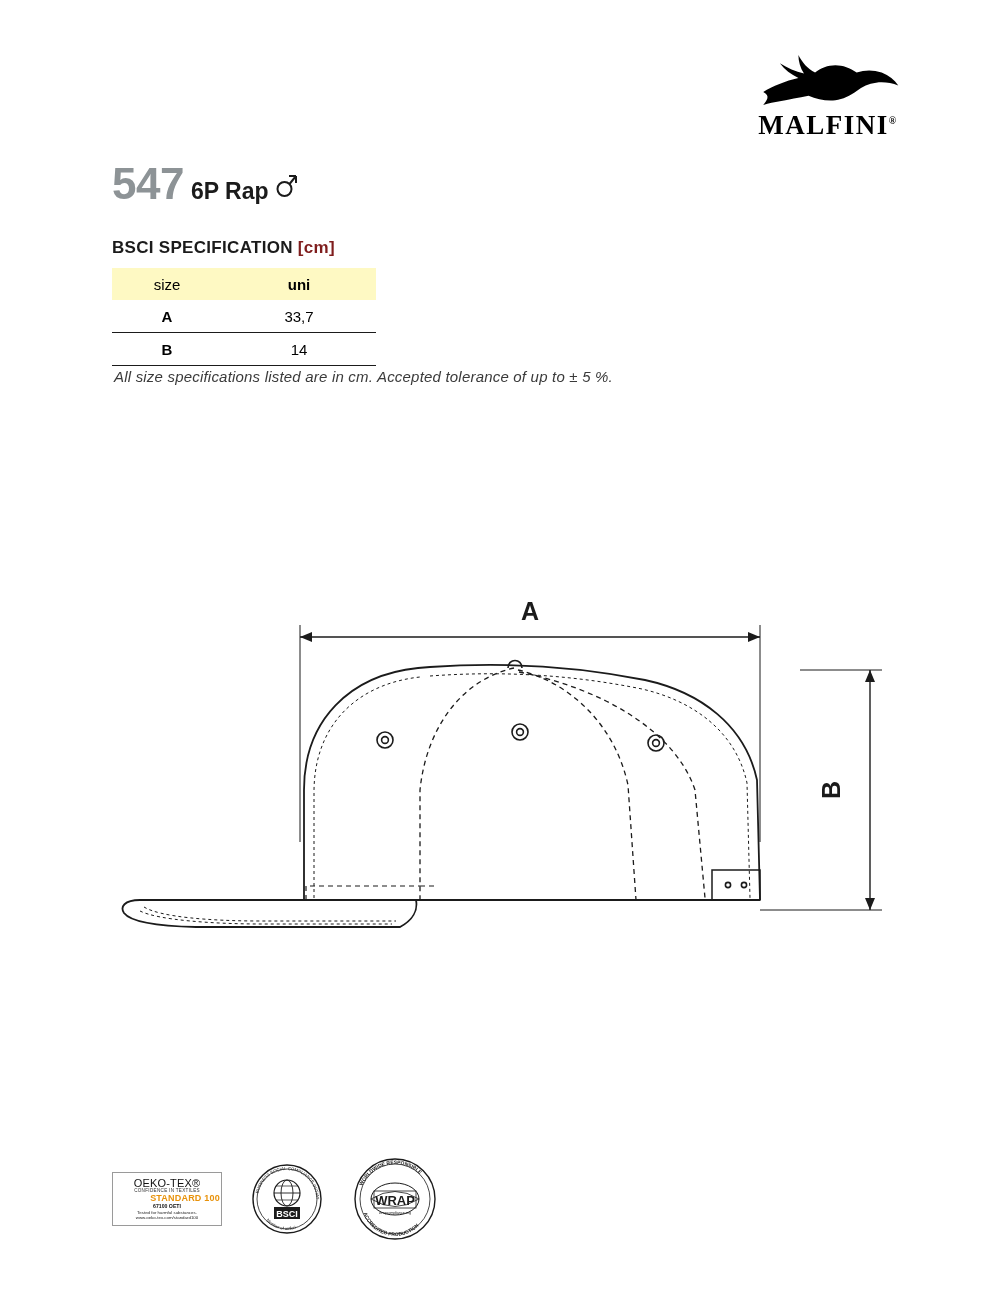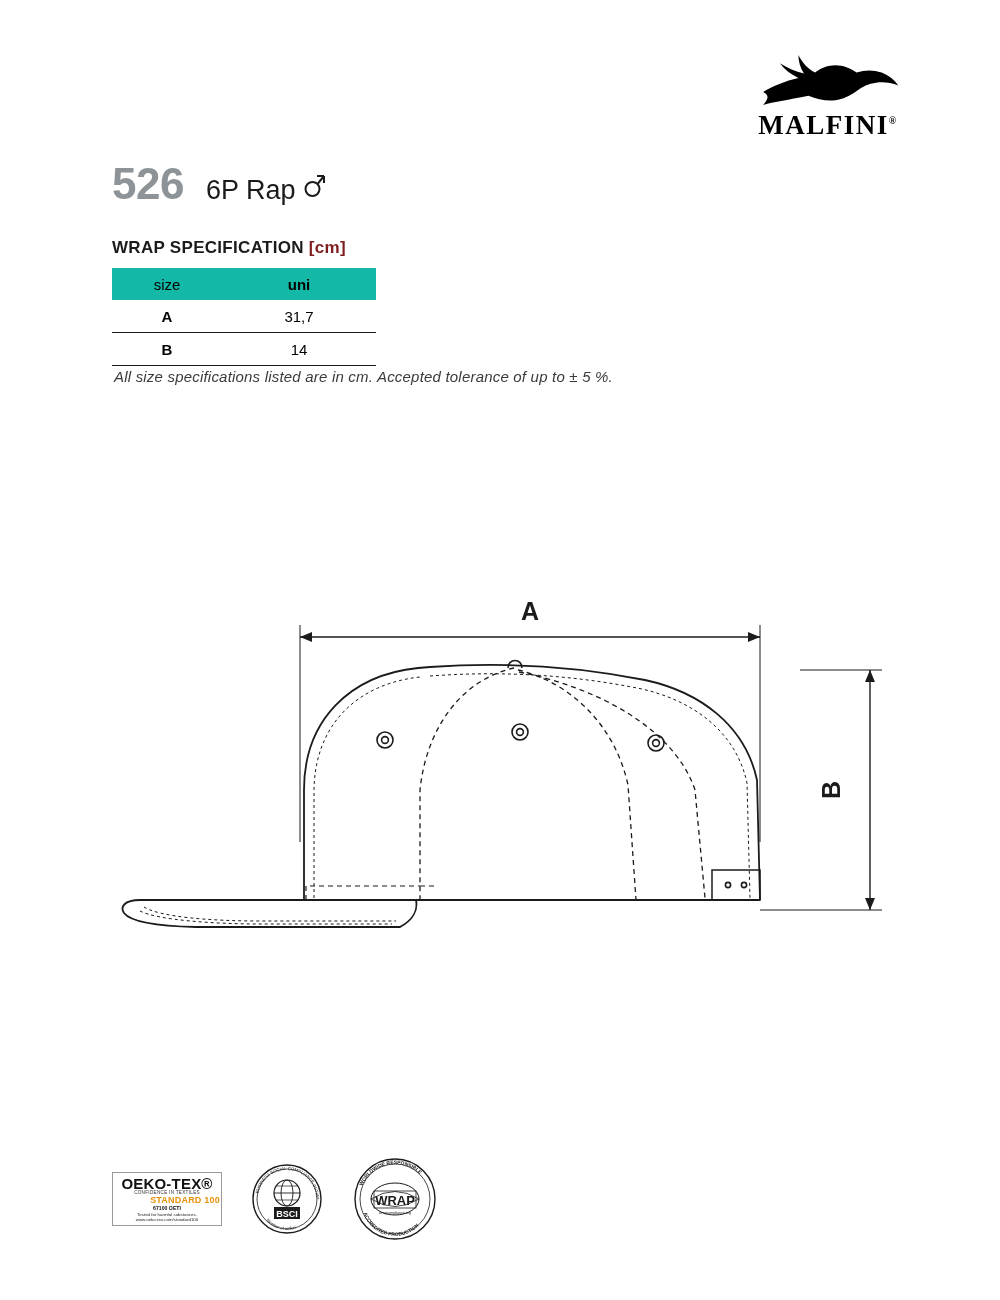--- a/index.html
+++ b/index.html
@@ -55,24 +55,24 @@
     align-items: baseline;
   }
   .style-code {
     font-size: 44px;
     font-weight: bold;
     color: #8d9396;
     letter-spacing: -0.5px;
     line-height: 1;
   }
   .style-name {
-    font-size: 27px;
-    font-weight: normal;
+    font-size: 23px;
+    font-weight: bold;
     color: #1b1b1b;
-    margin-left: 22px;
+    margin-left: 7px;
     line-height: 1;
   }
   .gender-icon {
     margin-left: 6px;
     width: 24px;
     height: 30px;
     position: relative;
     top: 2px;
   }
 
@@ -97,21 +97,21 @@
     width: 264px;
     border-collapse: collapse;
     font-size: 15px;
   }
   table.spec td {
     height: 32px;
     padding: 0;
     text-align: center;
   }
   table.spec tr.head td {
-    background: #14b8a6;
+    background: #fef9c3;
     font-weight: normal;
   }
   table.spec tr.head td.val {
     font-weight: bold;
   }
   table.spec tr.row td {
     border-bottom: 1.5px solid #1b1b1b;
   }
   table.spec tr.row td.lab {
     font-weight: bold;
@@ -150,63 +150,63 @@
     width: 108px;
     height: 52px;
     border: 1px solid #9a9a9a;
     display: flex;
     flex-direction: column;
     align-items: center;
     justify-content: center;
     line-height: 1.05;
     background: #fff;
   }
-  .cert-oeko .l1 { font-size: 15px; font-weight: bold; color: #111; letter-spacing: 0.2px;}
+  .cert-oeko .l1 { font-size: 11px; font-weight: normal; color: #111; letter-spacing: 0.2px;}
   .cert-oeko .l2 { font-size: 4.6px; color: #333; letter-spacing: 0.3px; }
   .cert-oeko .l3 { font-size: 9px; font-weight: bold; color: #e8920b; letter-spacing: 0.2px; margin-left: 36px;}
   .cert-oeko .l4 { font-size: 5.2px; font-weight: bold; color: #111; }
   .cert-oeko .l5 { font-size: 4.4px; color: #222; margin-top: 2px;}
   .cert-oeko .l6 { font-size: 4.4px; color: #222; }
 </style>
 </head>
 <body>
 
 <div class="brand">
   <svg class="brand-bird" viewBox="0 0 160 64" aria-hidden="true">
     <path fill="#000000" d="M10 46 C20 40 34 34 48 31 C40 27 33 22 28 15 C36 20 45 24 54 26 C50 20 48 13 48 6 C52 14 58 21 66 25 C72 20 80 17 88 17 C96 17 104 20 111 25 C120 22 129 22 138 25 C146 28 152 33 156 39 C148 36 140 35 132 36 C124 37 117 40 111 45 C104 50 96 54 88 55 C78 56 68 54 59 50 C48 52 38 54 28 56 C22 57 16 58 10 60 C14 55 18 50 10 46 Z"></path>
     <path fill="#000000" d="M103 29 C108 27 114 27 119 29 C114 30 108 30 103 29 Z"></path>
   </svg>
   <div class="brand-name"><span>MALFINI</span><span class="brand-reg">®</span></div>
 </div>
 
 <div class="title-row">
-  <span class="style-code">526</span>
+  <span class="style-code">547</span>
   <span class="style-name">6P Rap</span>
   <svg class="gender-icon" viewBox="0 0 24 30" aria-hidden="true">
     <circle cx="10.5" cy="18" r="7" fill="none" stroke="#1b1b1b" stroke-width="2"></circle>
     <line x1="15.5" y1="13" x2="22" y2="5" stroke="#1b1b1b" stroke-width="2"></line>
     <line x1="22" y1="5" x2="15" y2="5" stroke="#1b1b1b" stroke-width="2"></line>
     <line x1="22" y1="5" x2="22" y2="12" stroke="#1b1b1b" stroke-width="2"></line>
   </svg>
 </div>
 
 <div class="spec-title">
-  <span>WRAP SPECIFICATION</span>
+  <span>BSCI SPECIFICATION</span>
   <span class="unit">[cm]</span>
 </div>
 
 <table class="spec">
   <tbody>
     <tr class="head">
       <td class="lab">size</td>
       <td class="val">uni</td>
     </tr>
     <tr class="row">
       <td class="lab">A</td>
-      <td>31,7</td>
+      <td>33,7</td>
     </tr>
     <tr class="row">
       <td class="lab">B</td>
       <td>14</td>
     </tr>
   </tbody>
 </table>
 
 <div class="note">All size specifications listed are in cm. Accepted tolerance of up to ± 5 %.</div>
 

